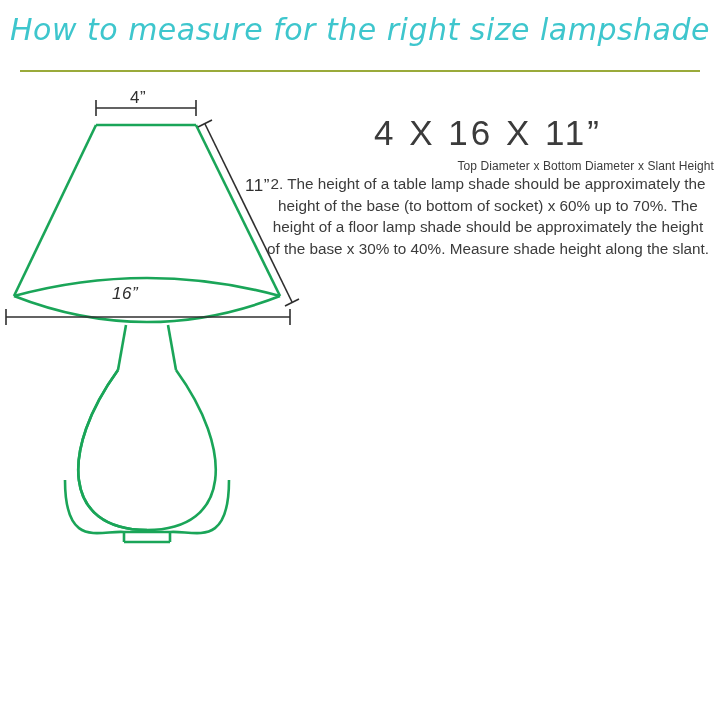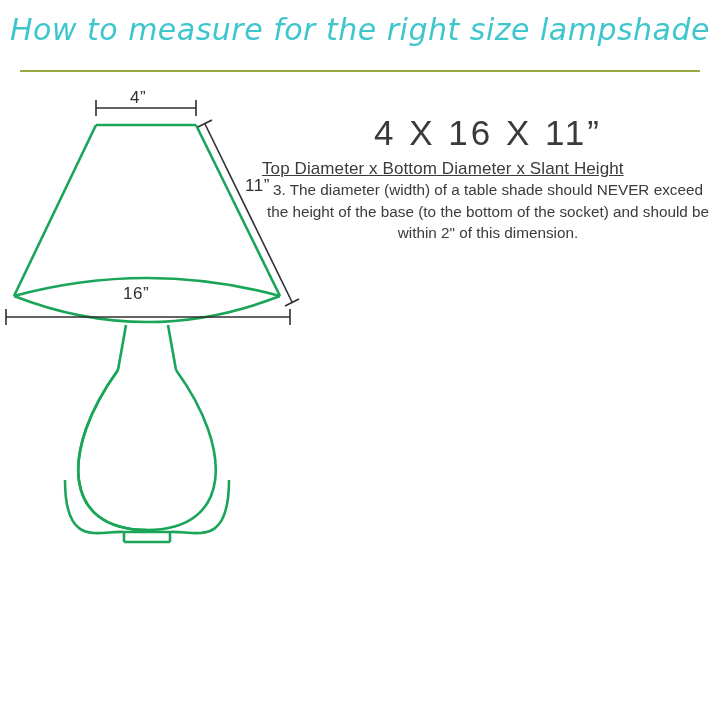--- a/index.html
+++ b/index.html
@@ -58,45 +58,44 @@
   }
   .dim-label {
     position: absolute;
     font-family: "Liberation Sans", sans-serif;
     font-size: 17px;
     color: #2f2f2f;
     letter-spacing: 0.5px;
   }
   .dim-top   { left: 130px; top: 8px; }
   .dim-slant { left: 245px; top: 96px; }
-  .dim-bot   { left: 123px; top: 204px; }
+  .dim-bot   { left: 112px; top: 204px; font-style: italic; }
 
   
   .right {
     position: absolute;
     left: 262px;
     top: 113px;
     width: 452px;
   }
   .size-line {
     text-align: center;
     font-family: "Liberation Sans", sans-serif;
     font-size: 35px;
     letter-spacing: 3px;
     color: #3b3b3b;
     margin: 0 0 6px 0;
     font-weight: 400;
   }
   .size-caption {
-    text-align: left;
-    font-size: 17px;
+    text-align: right;
+    font-size: 12px;
     color: #3b3b3b;
     margin: 0;
     letter-spacing: 0.1px;
-    text-decoration: underline;
   }
   .tips-title {
     text-align: center;
     font-family: "DejaVu Sans", sans-serif;
     font-style: italic;
     font-size: 32px;
     color: #3ec6cd;
     margin: 62px 0 22px 0;
   }
   .tip {
@@ -161,16 +160,16 @@
     <div class="dim-label dim-top">4”</div>
     <div class="dim-label dim-slant">11”</div>
     <div class="dim-label dim-bot">16”</div>
   </div>
 
   <div class="right">
     <p class="size-line">4 X 16 X 11”</p>
     <p class="size-caption">Top Diameter x Bottom Diameter x Slant Height</p>
 
 
-    <p class="tip">3. The diameter (width) of a table shade should NEVER exceed the height of the base (to the bottom of the socket) and should be within 2" of this dimension.</p>
+    <p class="tip">2. The height of a table lamp shade should be approximately the height of the base (to bottom of socket) x 60% up to 70%. The height of a floor lamp shade should be approximately the height of the base x 30% to 40%. Measure shade height along the slant.</p>
   </div>
 
 </div>
 
 </body></html>

